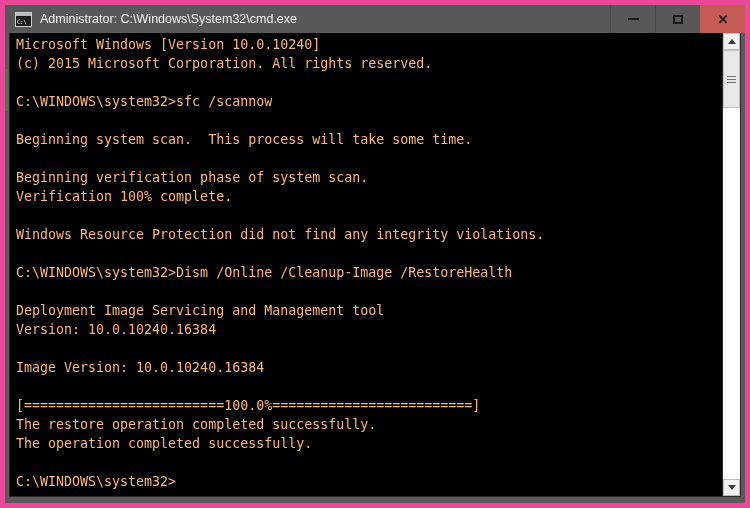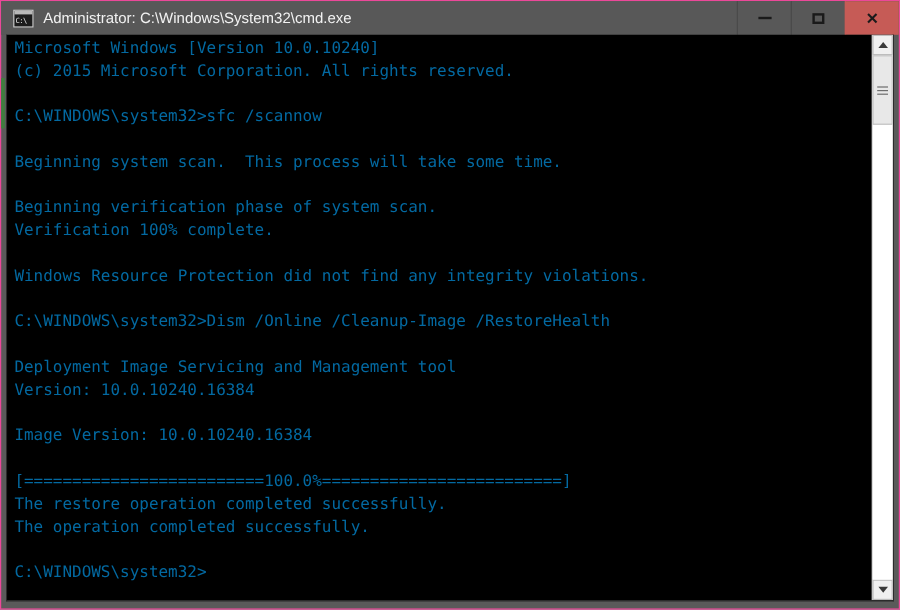--- a/index.html
+++ b/index.html
@@ -4,21 +4,21 @@
 <style>
   html,body{margin:0;padding:0;background:#ffffff;}
   body{
     width:750px;height:508px;overflow:hidden;
     font-family:"Liberation Sans",sans-serif;
   }
   .window{
     position:absolute;left:0;top:0;width:750px;height:508px;
     background:#5a5a5a;
     box-sizing:border-box;
-    border:1px solid #ec4899;
+    border:5px solid #ec4899;
     display:flex;flex-direction:column;
   }
   
   .titlebar{
     height:28px;flex:0 0 28px;
     background:#585858;
     display:flex;align-items:center;
     position:relative;
   }
   .title-icon{
@@ -64,21 +64,21 @@
   }
   .console-frame{
     flex:1 1 auto;display:flex;position:relative;
     border:1px solid #2b2b2b;border-top:none;
     background:#000000;
     overflow:hidden;
   }
   .console{
     flex:1 1 auto;
     background:#000000;
-    color:#0369a1;
+    color:#fdba74;
     font-family:"DejaVu Sans Mono",monospace;
     font-size:13.3px;
     line-height:19px;
     white-space:pre;
     padding:2px 0 0 6px;
     overflow:hidden;
     letter-spacing:0px;
   }
   
   .left-accent{

